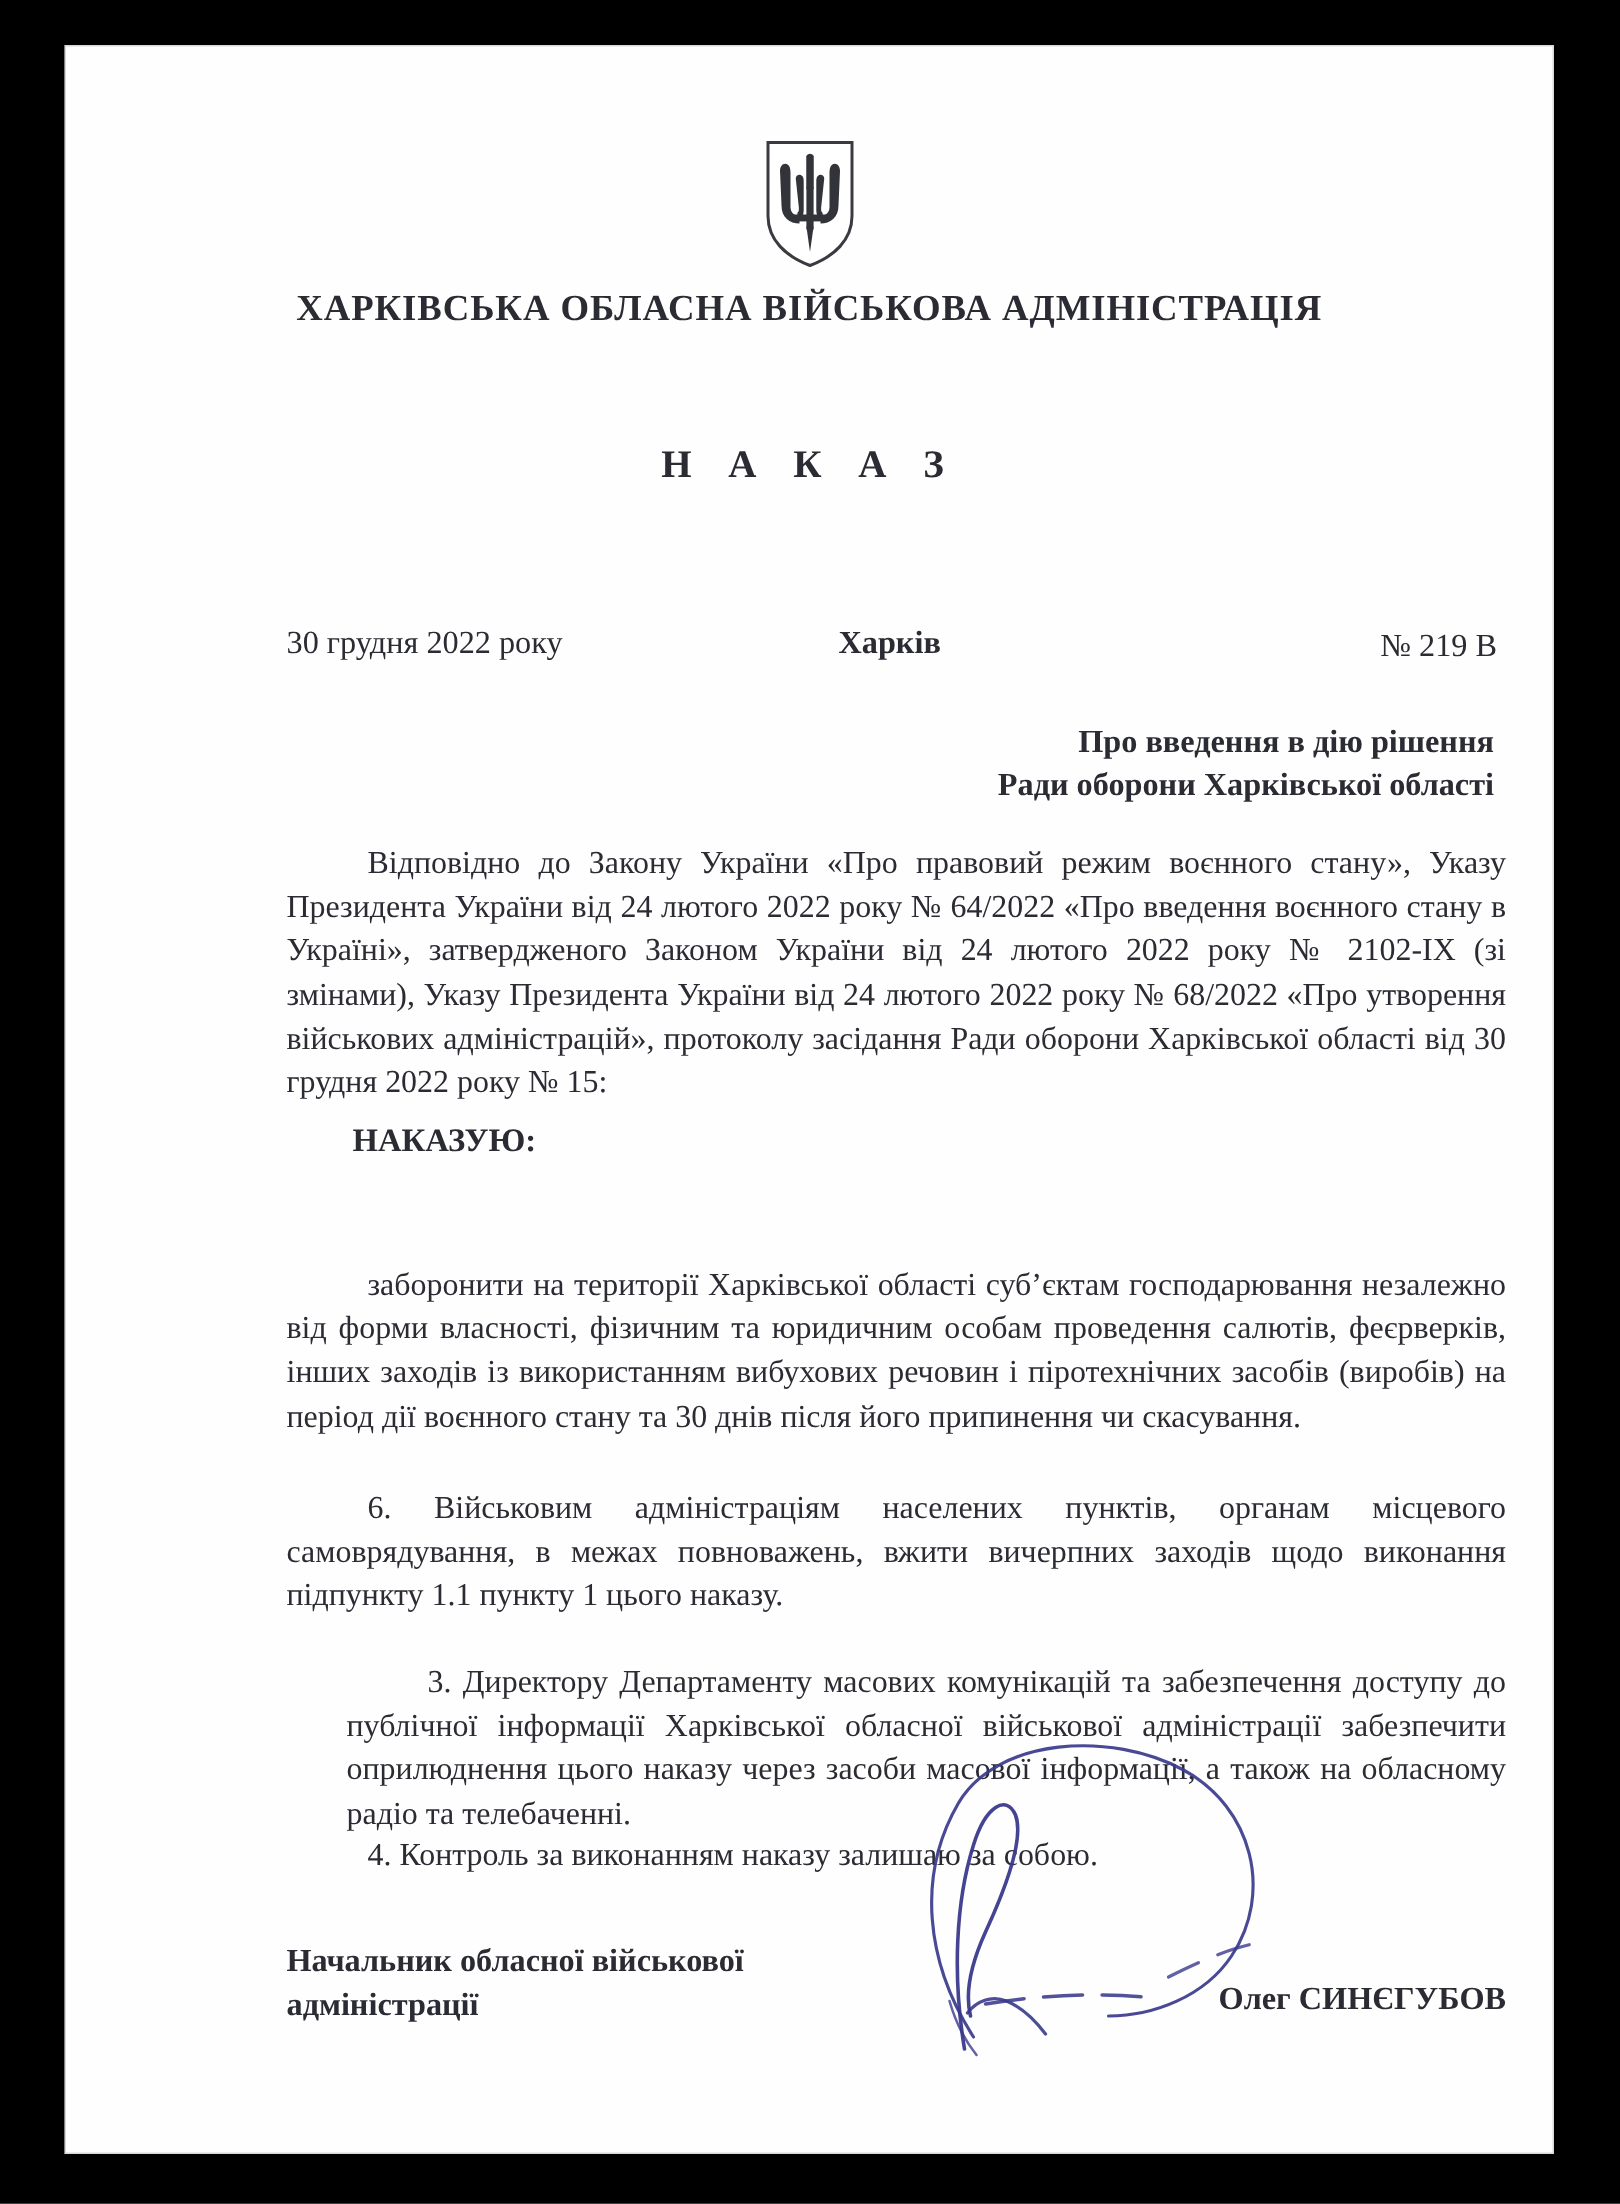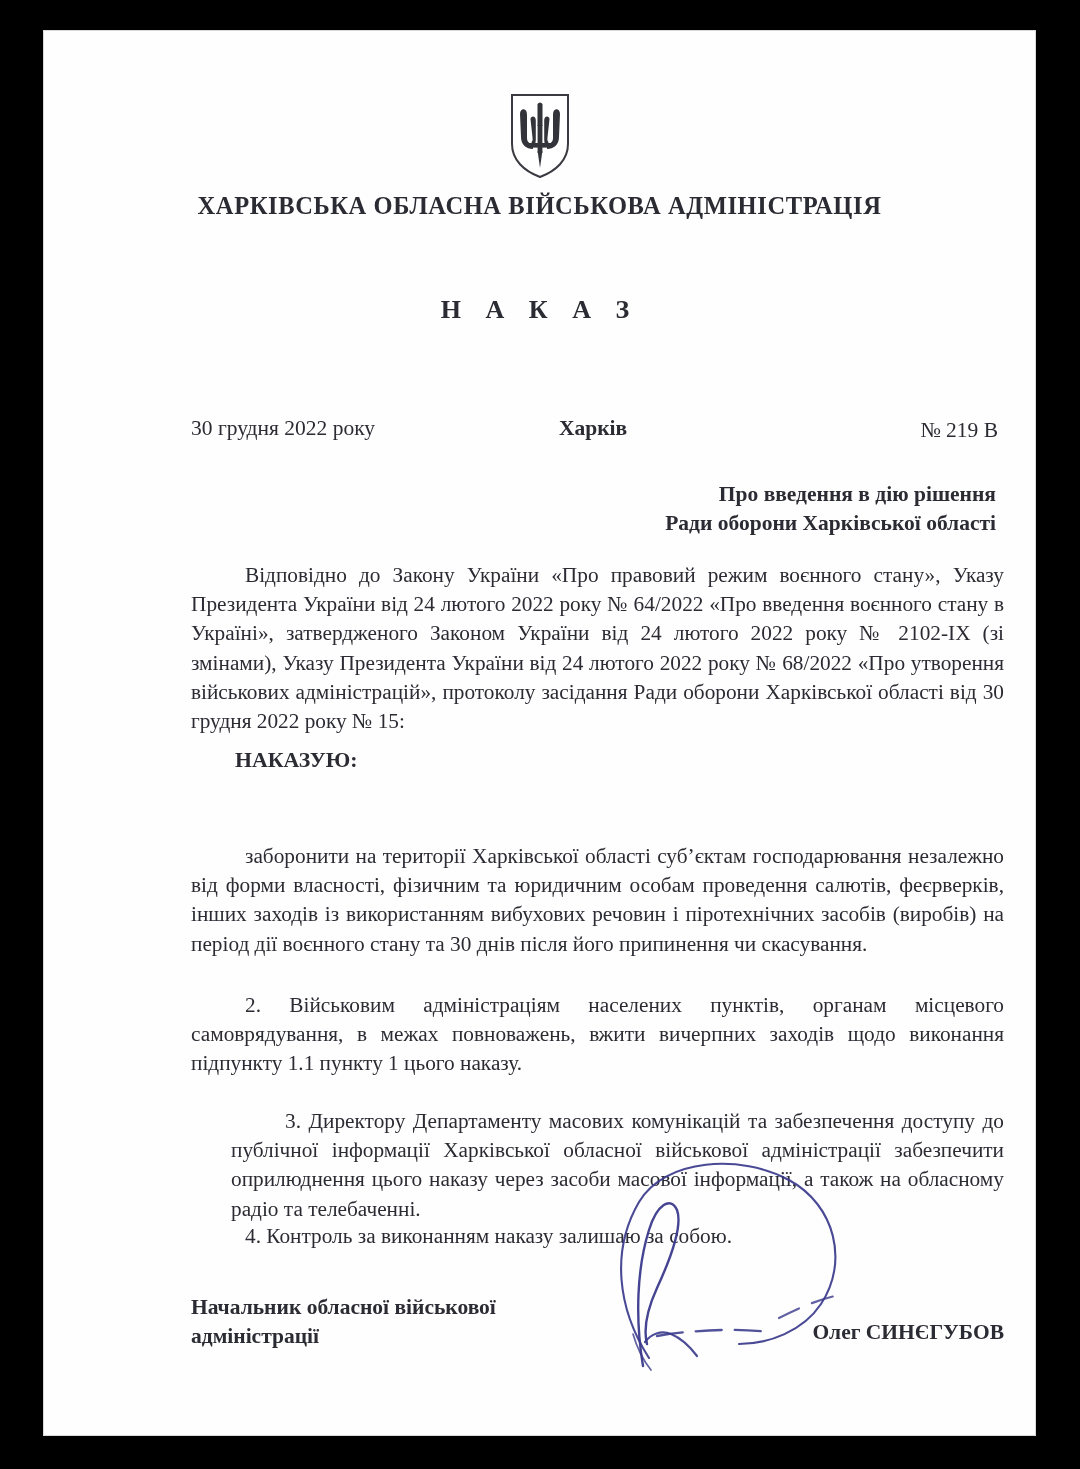--- a/index.html
+++ b/index.html
@@ -226,21 +226,21 @@
     <div class="subject">
       <div>Про введення в дію рішення</div>
       <div>Ради оборони Харківської області</div>
     </div>
 
     <div class="body-block indent para-preamble">Відповідно до Закону України «Про правовий режим воєнного стану», Указу Президента України від 24 лютого 2022 року № 64/2022 «Про введення воєнного стану в Україні», затвердженого Законом України від 24 лютого 2022 року № 2102-IX (зі змінами), Указу Президента України від 24 лютого 2022 року № 68/2022 «Про утворення військових адміністрацій», протоколу засідання Ради оборони Харківської області від 30 грудня 2022 року № 15:</div>
 
     <div class="order-word">НАКАЗУЮ:</div>
 
     <div class="body-block indent para-1b">заборонити на території Харківської області суб’єктам господарювання незалежно від форми власності, фізичним та юридичним особам проведення салютів, феєрверків, інших заходів із використанням вибухових речовин і піротехнічних засобів (виробів) на період дії воєнного стану та 30 днів після його припинення чи скасування.</div>
-    <div class="body-block indent para-2">2. Військовим адміністраціям населених пунктів, органам місцевого самоврядування, в межах повноважень, вжити вичерпних заходів щодо виконання підпункту 1.1 пункту 1 цього наказу.</div>
+    <div class="body-block indent para-2">6. Військовим адміністраціям населених пунктів, органам місцевого самоврядування, в межах повноважень, вжити вичерпних заходів щодо виконання підпункту 1.1 пункту 1 цього наказу.</div>
     <div class="body-block indent para-3">3. Директору Департаменту масових комунікацій та забезпечення доступу до публічної інформації Харківської обласної військової адміністрації забезпечити оприлюднення цього наказу через засоби масової інформації, а також на обласному радіо та телебаченні.</div>
     <div class="body-block indent para-4">4. Контроль за виконанням наказу залишаю за собою.</div>
 
     <div class="sign-title">
       <div>Начальник обласної військової</div>
       <div>адміністрації</div>
     </div>
 
     <svg class="signature-ink" viewBox="0 0 330 215" aria-hidden="true">
       <g fill="none" stroke="#3a3a8c" stroke-linecap="round" stroke-linejoin="round">

